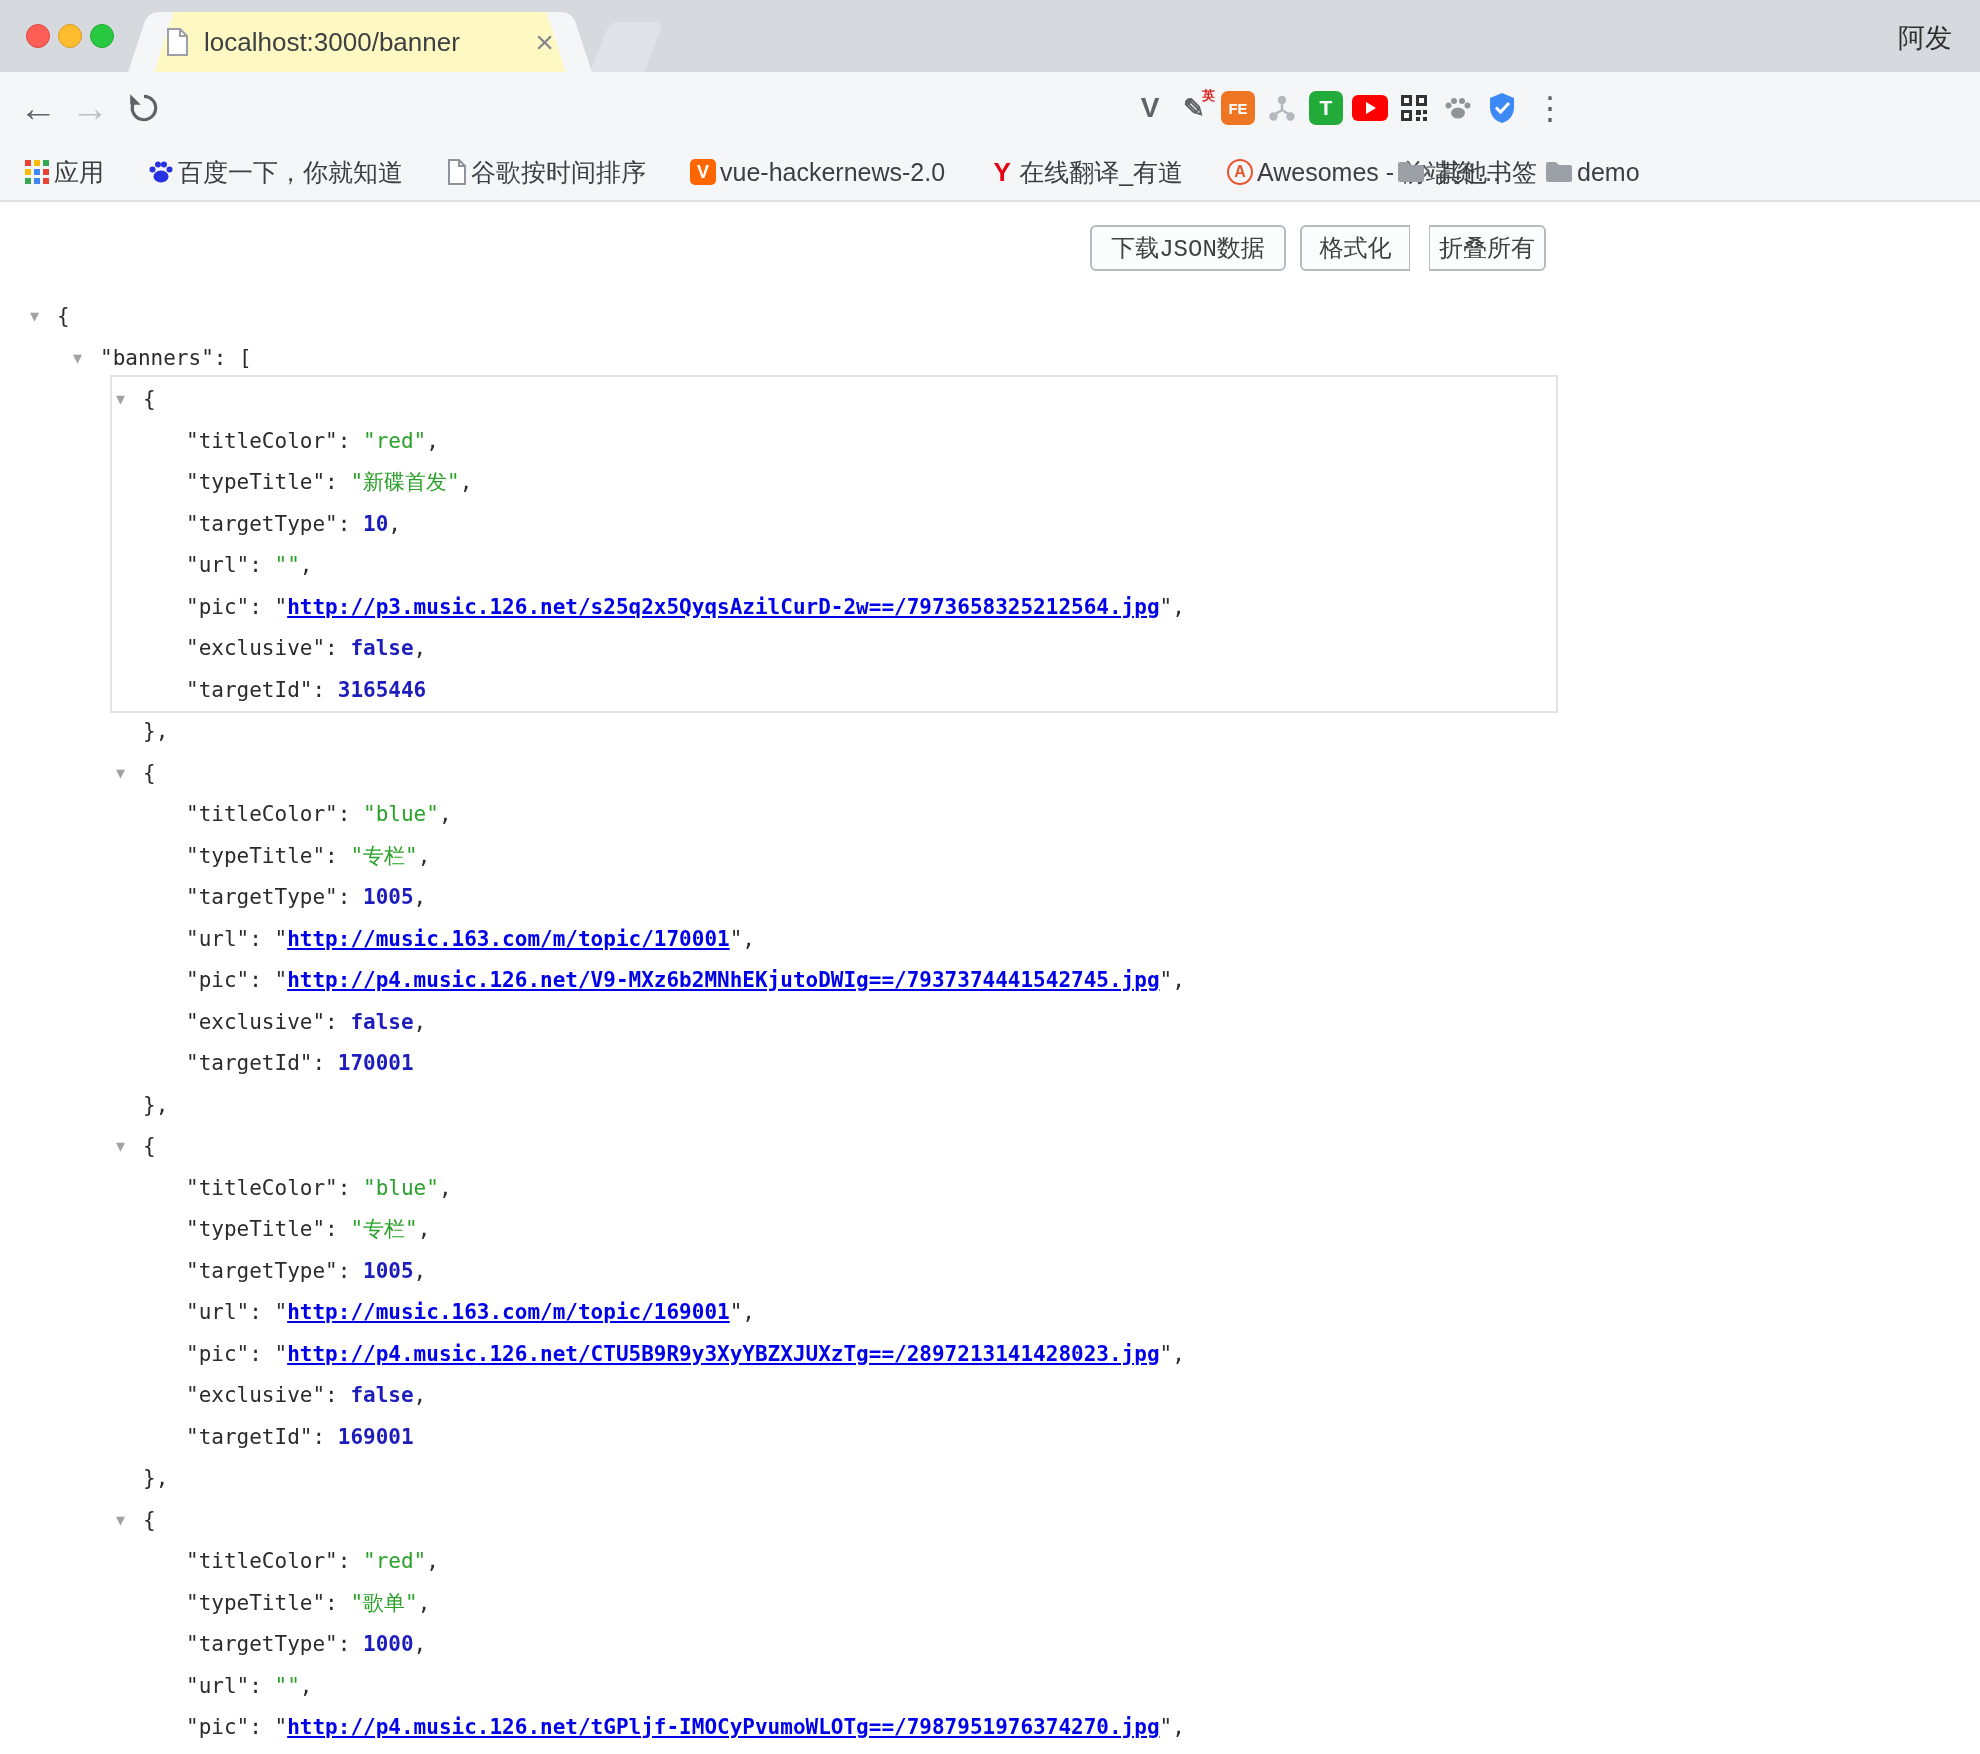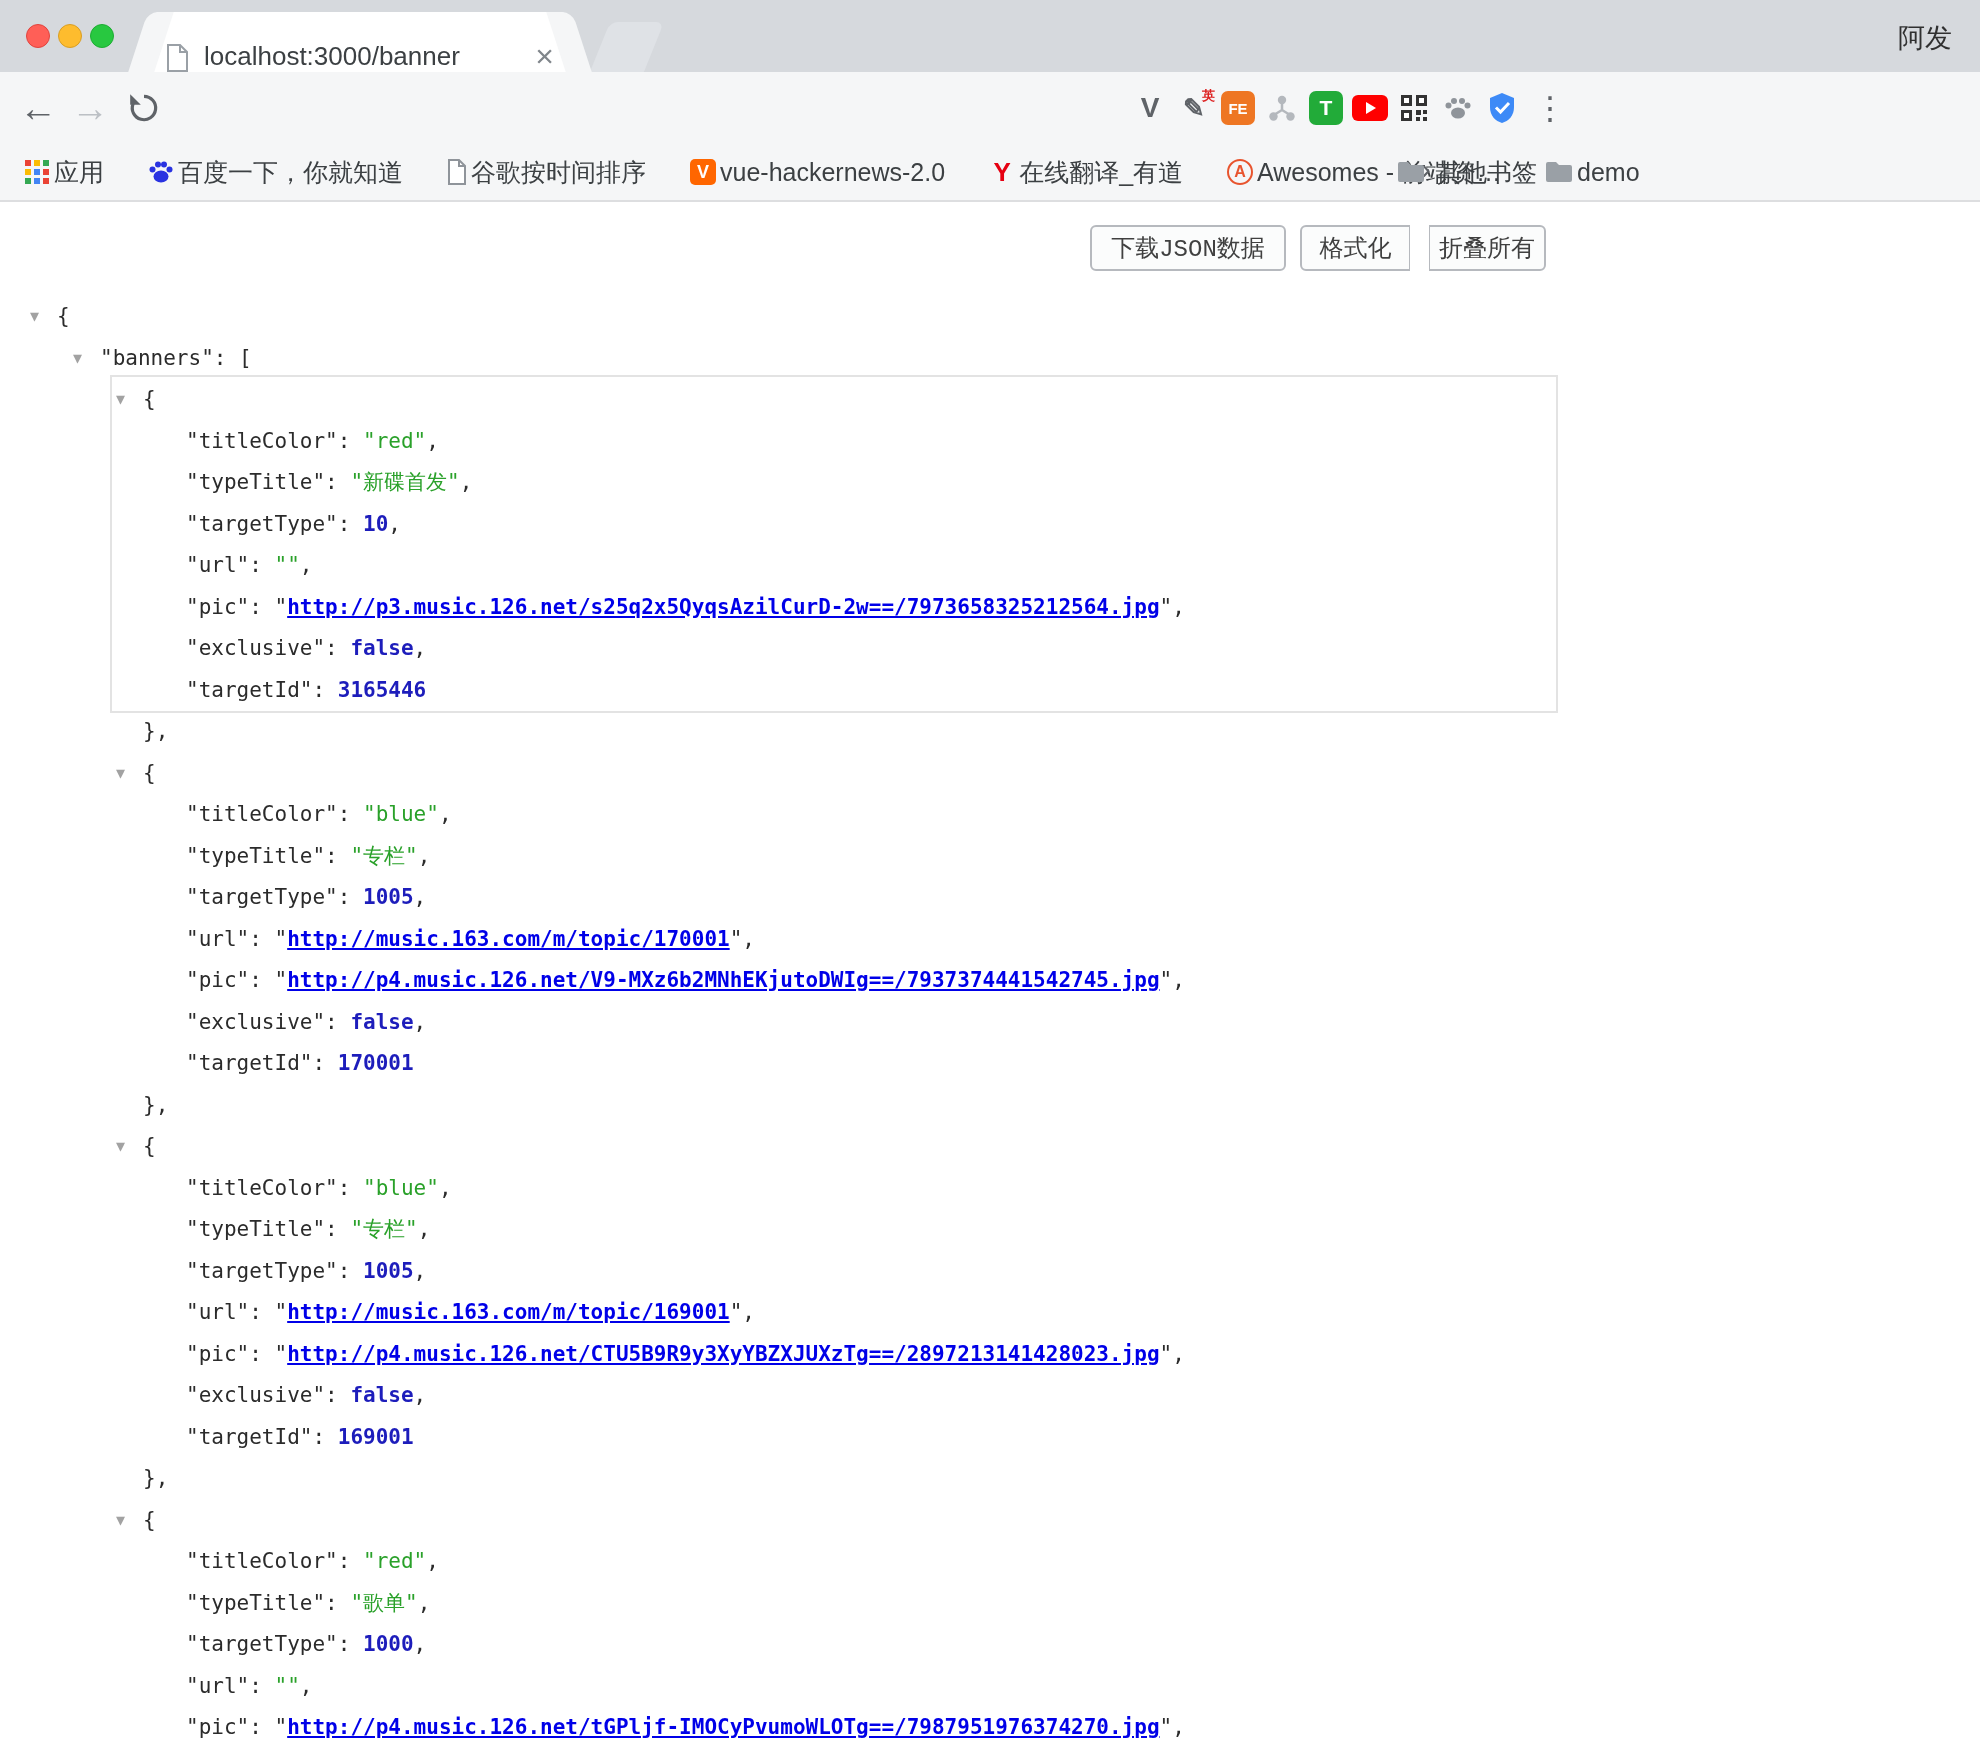--- a/index.html
+++ b/index.html
@@ -5,22 +5,22 @@
   *{margin:0;padding:0;box-sizing:border-box;}
   html,body{width:1980px;height:1754px;overflow:hidden;background:#fff;}
   body{font-family:"Liberation Sans",sans-serif;position:relative;}
 
   
   .tabstrip{position:absolute;left:0;top:0;width:1980px;height:72px;background:#d6d9dd;}
   .light{position:absolute;top:24px;width:24px;height:24px;border-radius:50%;}
   .light.r{left:26px;background:#ff5f57;border:1px solid #e0443e;}
   .light.y{left:58px;background:#febc2e;border:1px solid #d89e24;}
   .light.g{left:90px;background:#28c840;border:1px solid #1dad32;}
-  .tab{position:absolute;left:150px;top:12px;width:420px;height:60px;background:#ffffff;
-       border-radius:10px 10px 0 0;display:flex;align-items:flex-end;padding:0 16px;z-index:2;}
+  .tab{position:absolute;left:150px;top:12px;width:420px;height:60px;background:#fef9c3;
+       border-radius:10px 10px 0 0;display:flex;align-items:center;padding:0 16px;z-index:2;}
   .tab::before,.tab::after{content:"";position:absolute;top:0;width:26px;height:60px;background:#f5f6f7;z-index:-1;}
   .tab::before{left:-12px;transform:skewX(-18deg);border-radius:10px 0 0 0;}
   .tab::after{right:-12px;transform:skewX(18deg);border-radius:0 10px 0 0;}
   .tab-title{font-size:26px;color:#3c4043;margin-left:16px;flex:1;white-space:nowrap;overflow:hidden;}
   .tab-close{font-size:32px;color:#80868b;line-height:1;}
   .tabstub{position:absolute;left:600px;top:22px;width:54px;height:50px;background:#dfe2e6;
            transform:skewX(-22deg);border-radius:8px 8px 0 0;}
   .profile{position:absolute;right:28px;top:20px;font-size:27px;color:#303030;}
 
   

